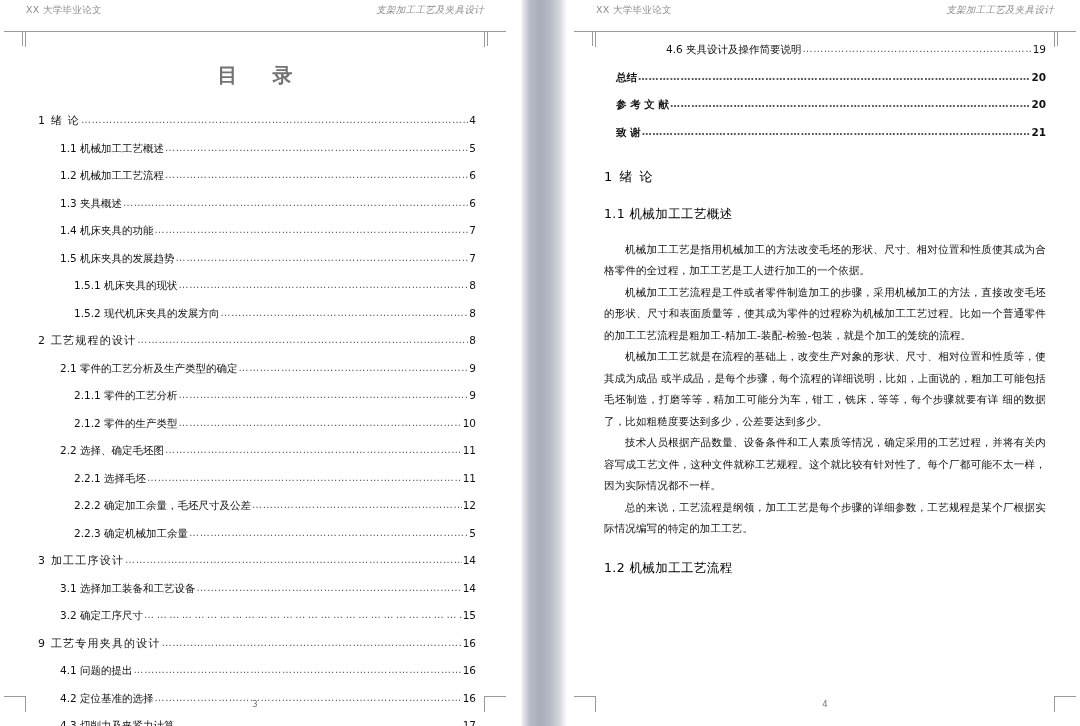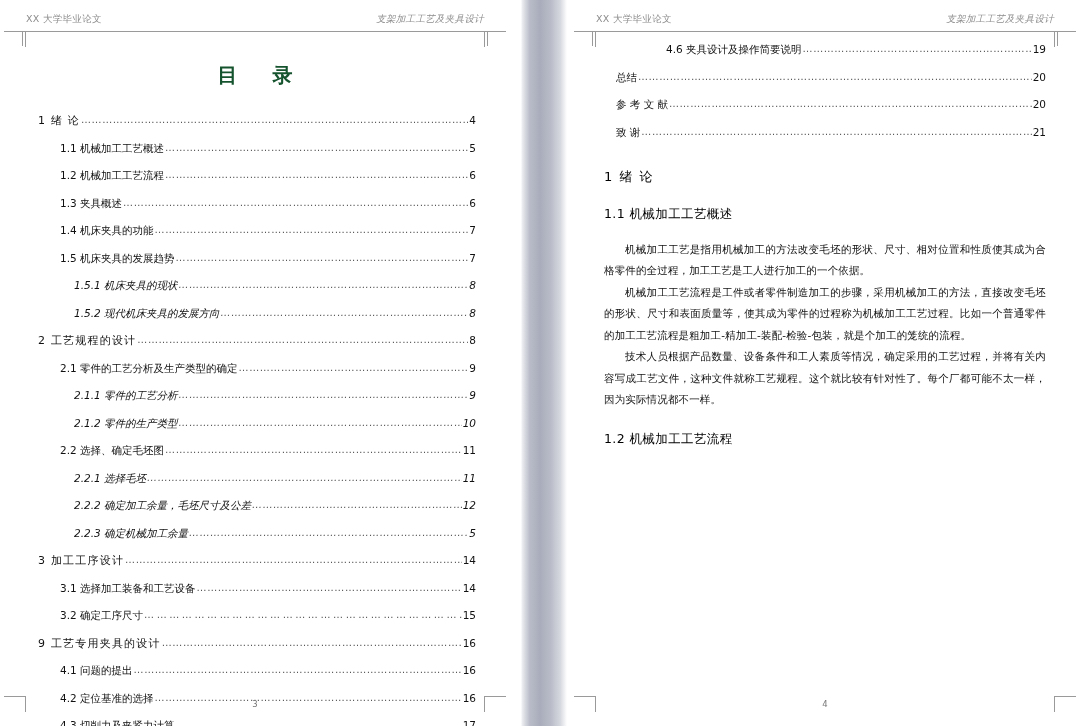--- a/index.html
+++ b/index.html
@@ -39,21 +39,21 @@
        #a9adbb 50%,
        #b9bcc8 68%,
        #d7d9e0 84%,
        #ffffff 95%, #ffffff 100%);
   }
   .page.right { width: 510px; }
 
   
   .header {
     position: absolute;
-    top: 13px;
+    top: 4px;
     left: 22px;
     right: 22px;
     height: 20px;
     display: flex;
     justify-content: space-between;
     align-items: flex-start;
     font-size: 9.5px;
     color: #8d8d8d;
     letter-spacing: 0.3px;
   }
@@ -113,21 +113,21 @@
     bottom: 46px;
   }
 
   .toc-title {
     text-align: center;
     font-size: 20px;
     font-weight: bold;
     letter-spacing: 14px;
     margin: 18px 0 26px 0;
     padding-left: 14px;
-    color: #14532d;
+    color: #737373;
   }
 
   
   .toc-row {
     display: flex;
     align-items: baseline;
     font-size: 10.5px;
     line-height: 1;
     margin-bottom: 16.5px;
     color: #111;
@@ -143,22 +143,22 @@
     font-size: 10px;
     letter-spacing: 0.6px;
     position: relative;
     top: -1px;
   }
   .toc-row .pg { flex: 0 0 auto; font-size: 10.5px; }
 
   .lvl1 { padding-left: 4px;  font-size: 11px; }
   .lvl1 .t { letter-spacing: 1.2px; }
   .lvl2 { padding-left: 26px; }
-  .lvl3 { padding-left: 40px; font-style: italic; }
-  .lvl1b{ padding-left: 12px; }
+  .lvl3 { padding-left: 40px; }
+  .lvl1b{ padding-left: 12px; font-weight: bold; }
   .lvlR { padding-left: 62px; }
   .tight-dots .dots { letter-spacing: 2.6px; }
 
   
   .h1 {
     font-size: 13px;
     margin: 30px 0 0 0;
     letter-spacing: 1.5px;
     font-weight: normal;
     color: #000;
@@ -395,21 +395,23 @@
             <span class="dots">…………………………………………………………………………………………………………………………………………………………………………………………………………………………………………………………………………</span>
             <span class="pg">21</span>
           </div>
         </div>
 
       <div class="h1">1  绪  论</div>
       <div class="h2">1.1  机械加工工艺概述</div>
 
       <p class="para first">机械加工工艺是指用机械加工的方法改变毛坯的形状、尺寸、相对位置和性质使其成为合格零件的全过程，加工工艺是工人进行加工的一个依据。</p>
       <p class="para">机械加工工艺流程是工件或者零件制造加工的步骤，采用机械加工的方法，直接改变毛坯的形状、尺寸和表面质量等，使其成为零件的过程称为机械加工工艺过程。比如一个普通零件的加工工艺流程是粗加工-精加工-装配-检验-包装，就是个加工的笼统的流程。</p>
+      <p class="para">机械加工工艺就是在流程的基础上，改变生产对象的形状、尺寸、相对位置和性质等，使其成为成品 或半成品，是每个步骤，每个流程的详细说明，比如，上面说的，粗加工可能包括毛坯制造，打磨等等，精加工可能分为车，钳工，铣床，等等，每个步骤就要有详 细的数据了，比如粗糙度要达到多少，公差要达到多少。</p>
       <p class="para">技术人员根据产品数量、设备条件和工人素质等情况，确定采用的工艺过程，并将有关内容写成工艺文件，这种文件就称工艺规程。这个就比较有针对性了。每个厂都可能不太一样，因为实际情况都不一样。</p>
+      <p class="para">总的来说，工艺流程是纲领，加工工艺是每个步骤的详细参数，工艺规程是某个厂根据实际情况编写的特定的加工工艺。</p>
 
       <div class="h2">1.2 机械加工工艺流程</div>
 
     </div>
 
     <div class="folio">4</div>
   </div>
 
 </div>
 

